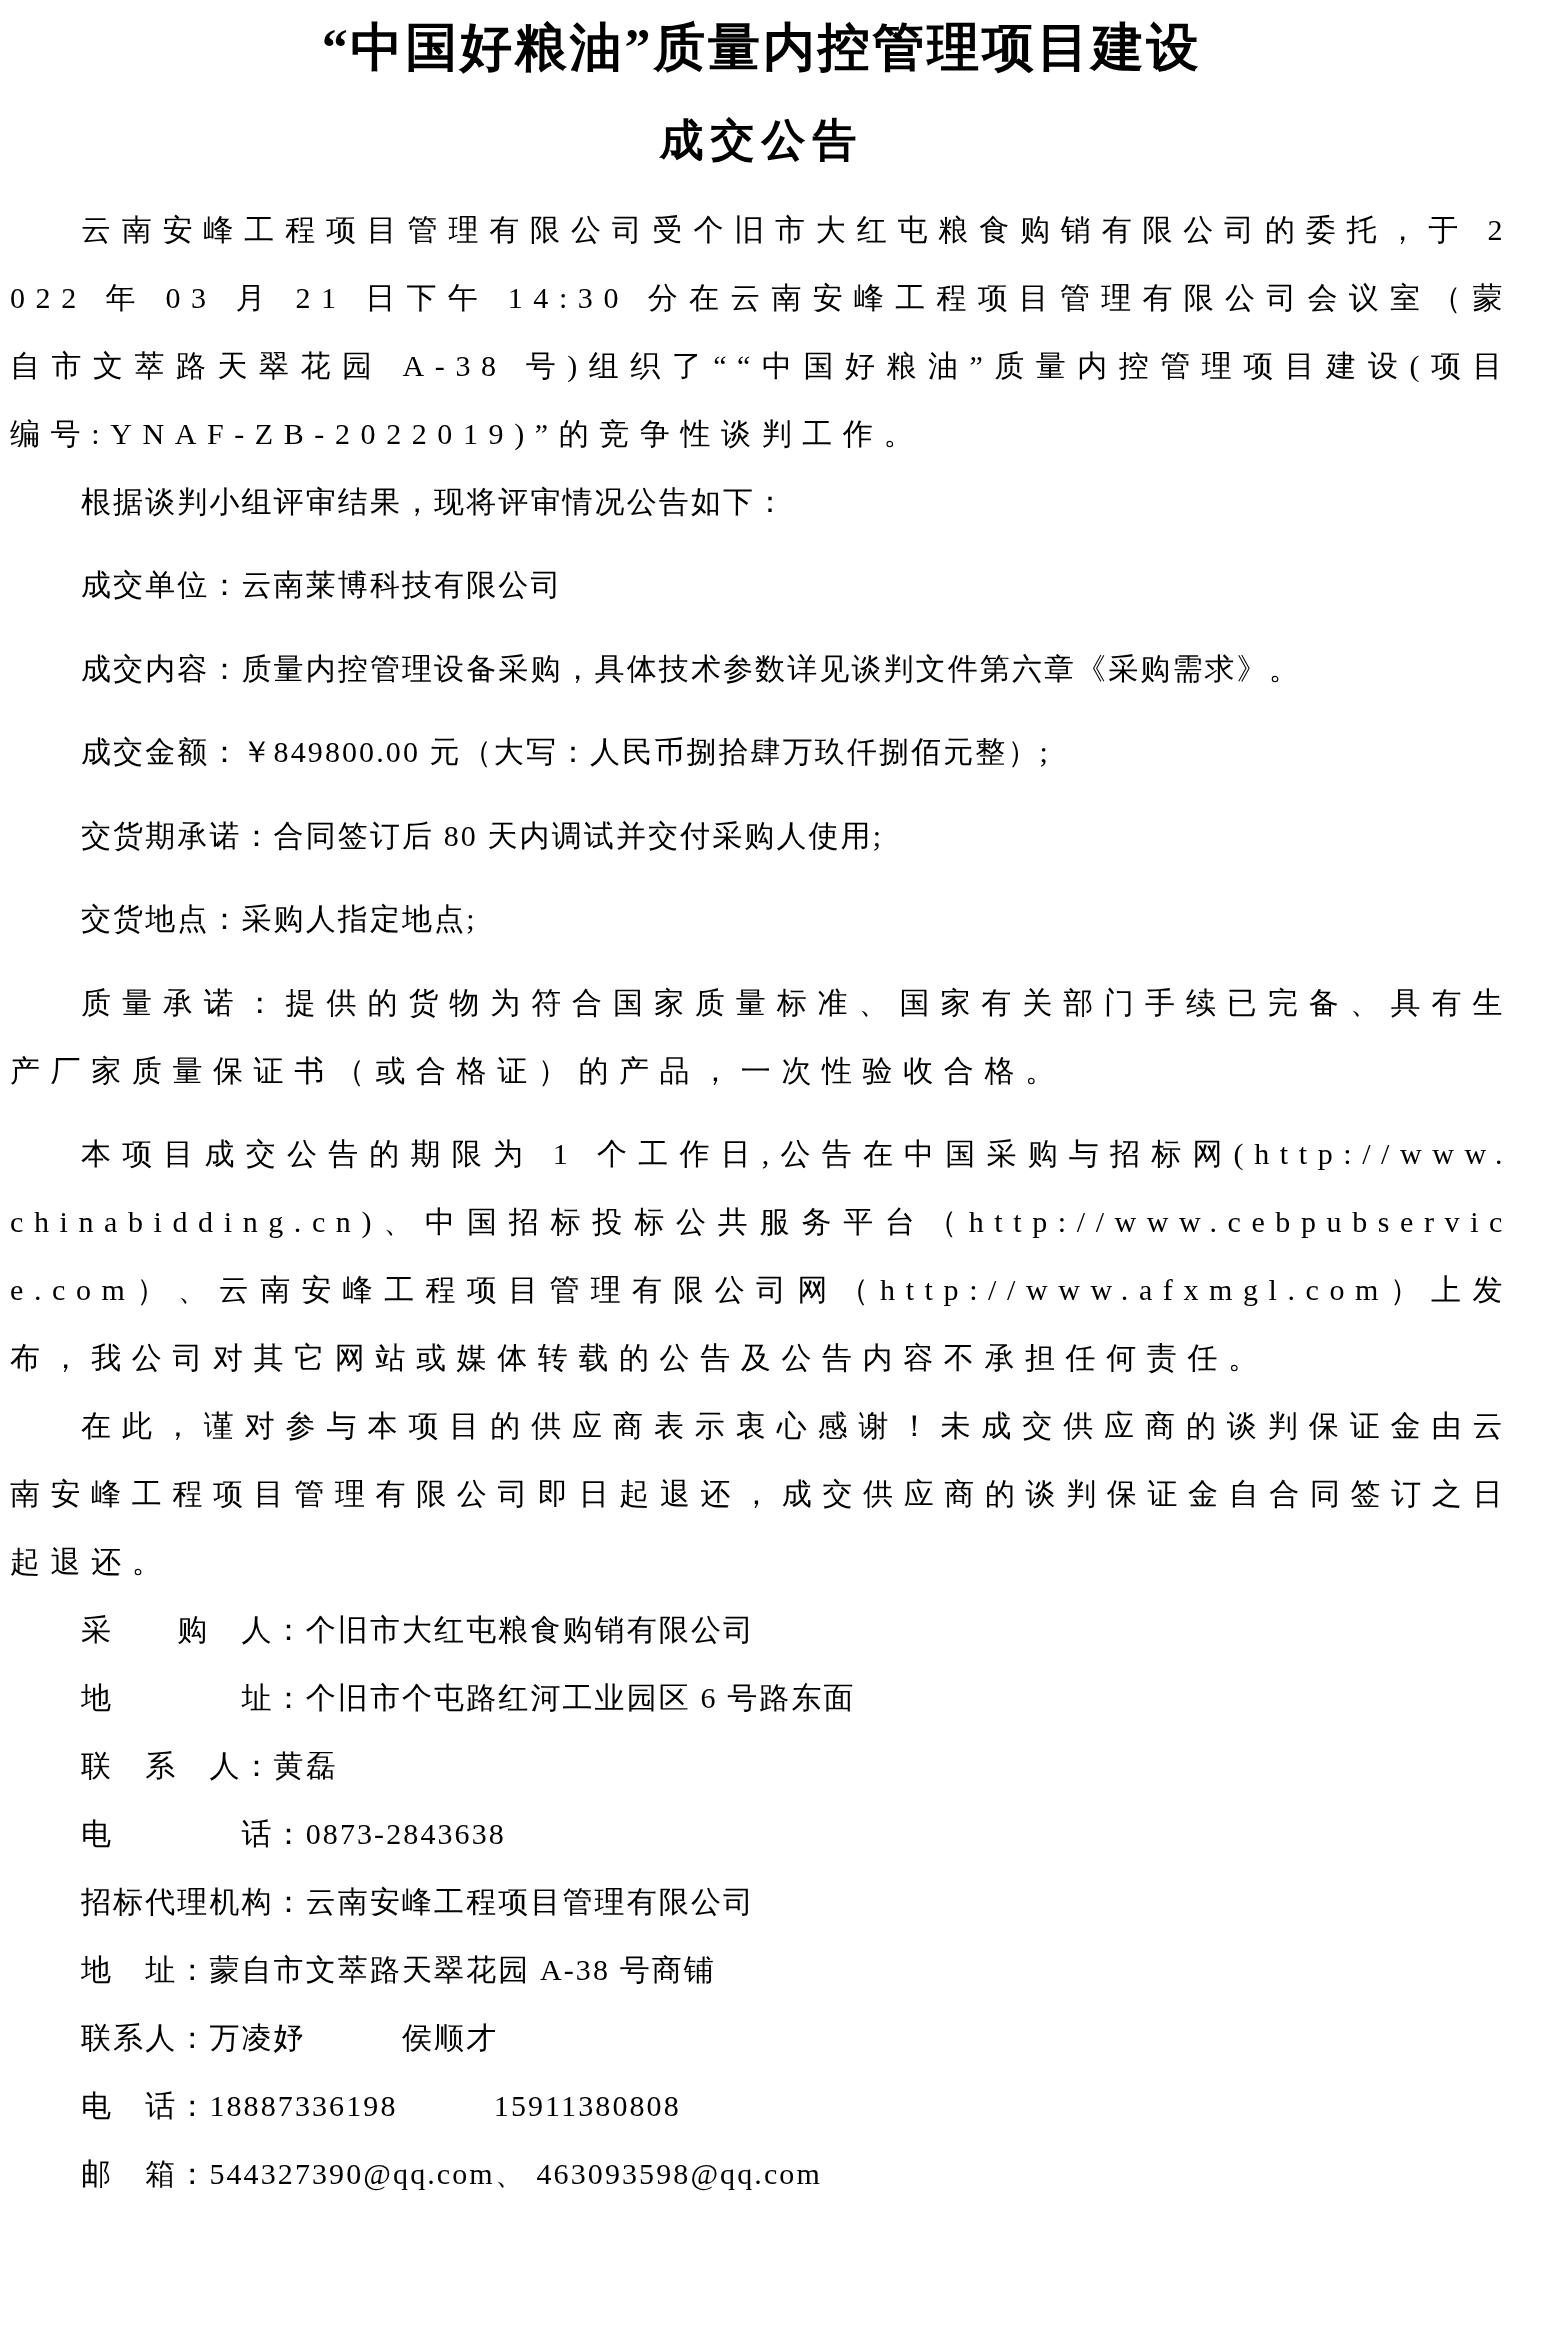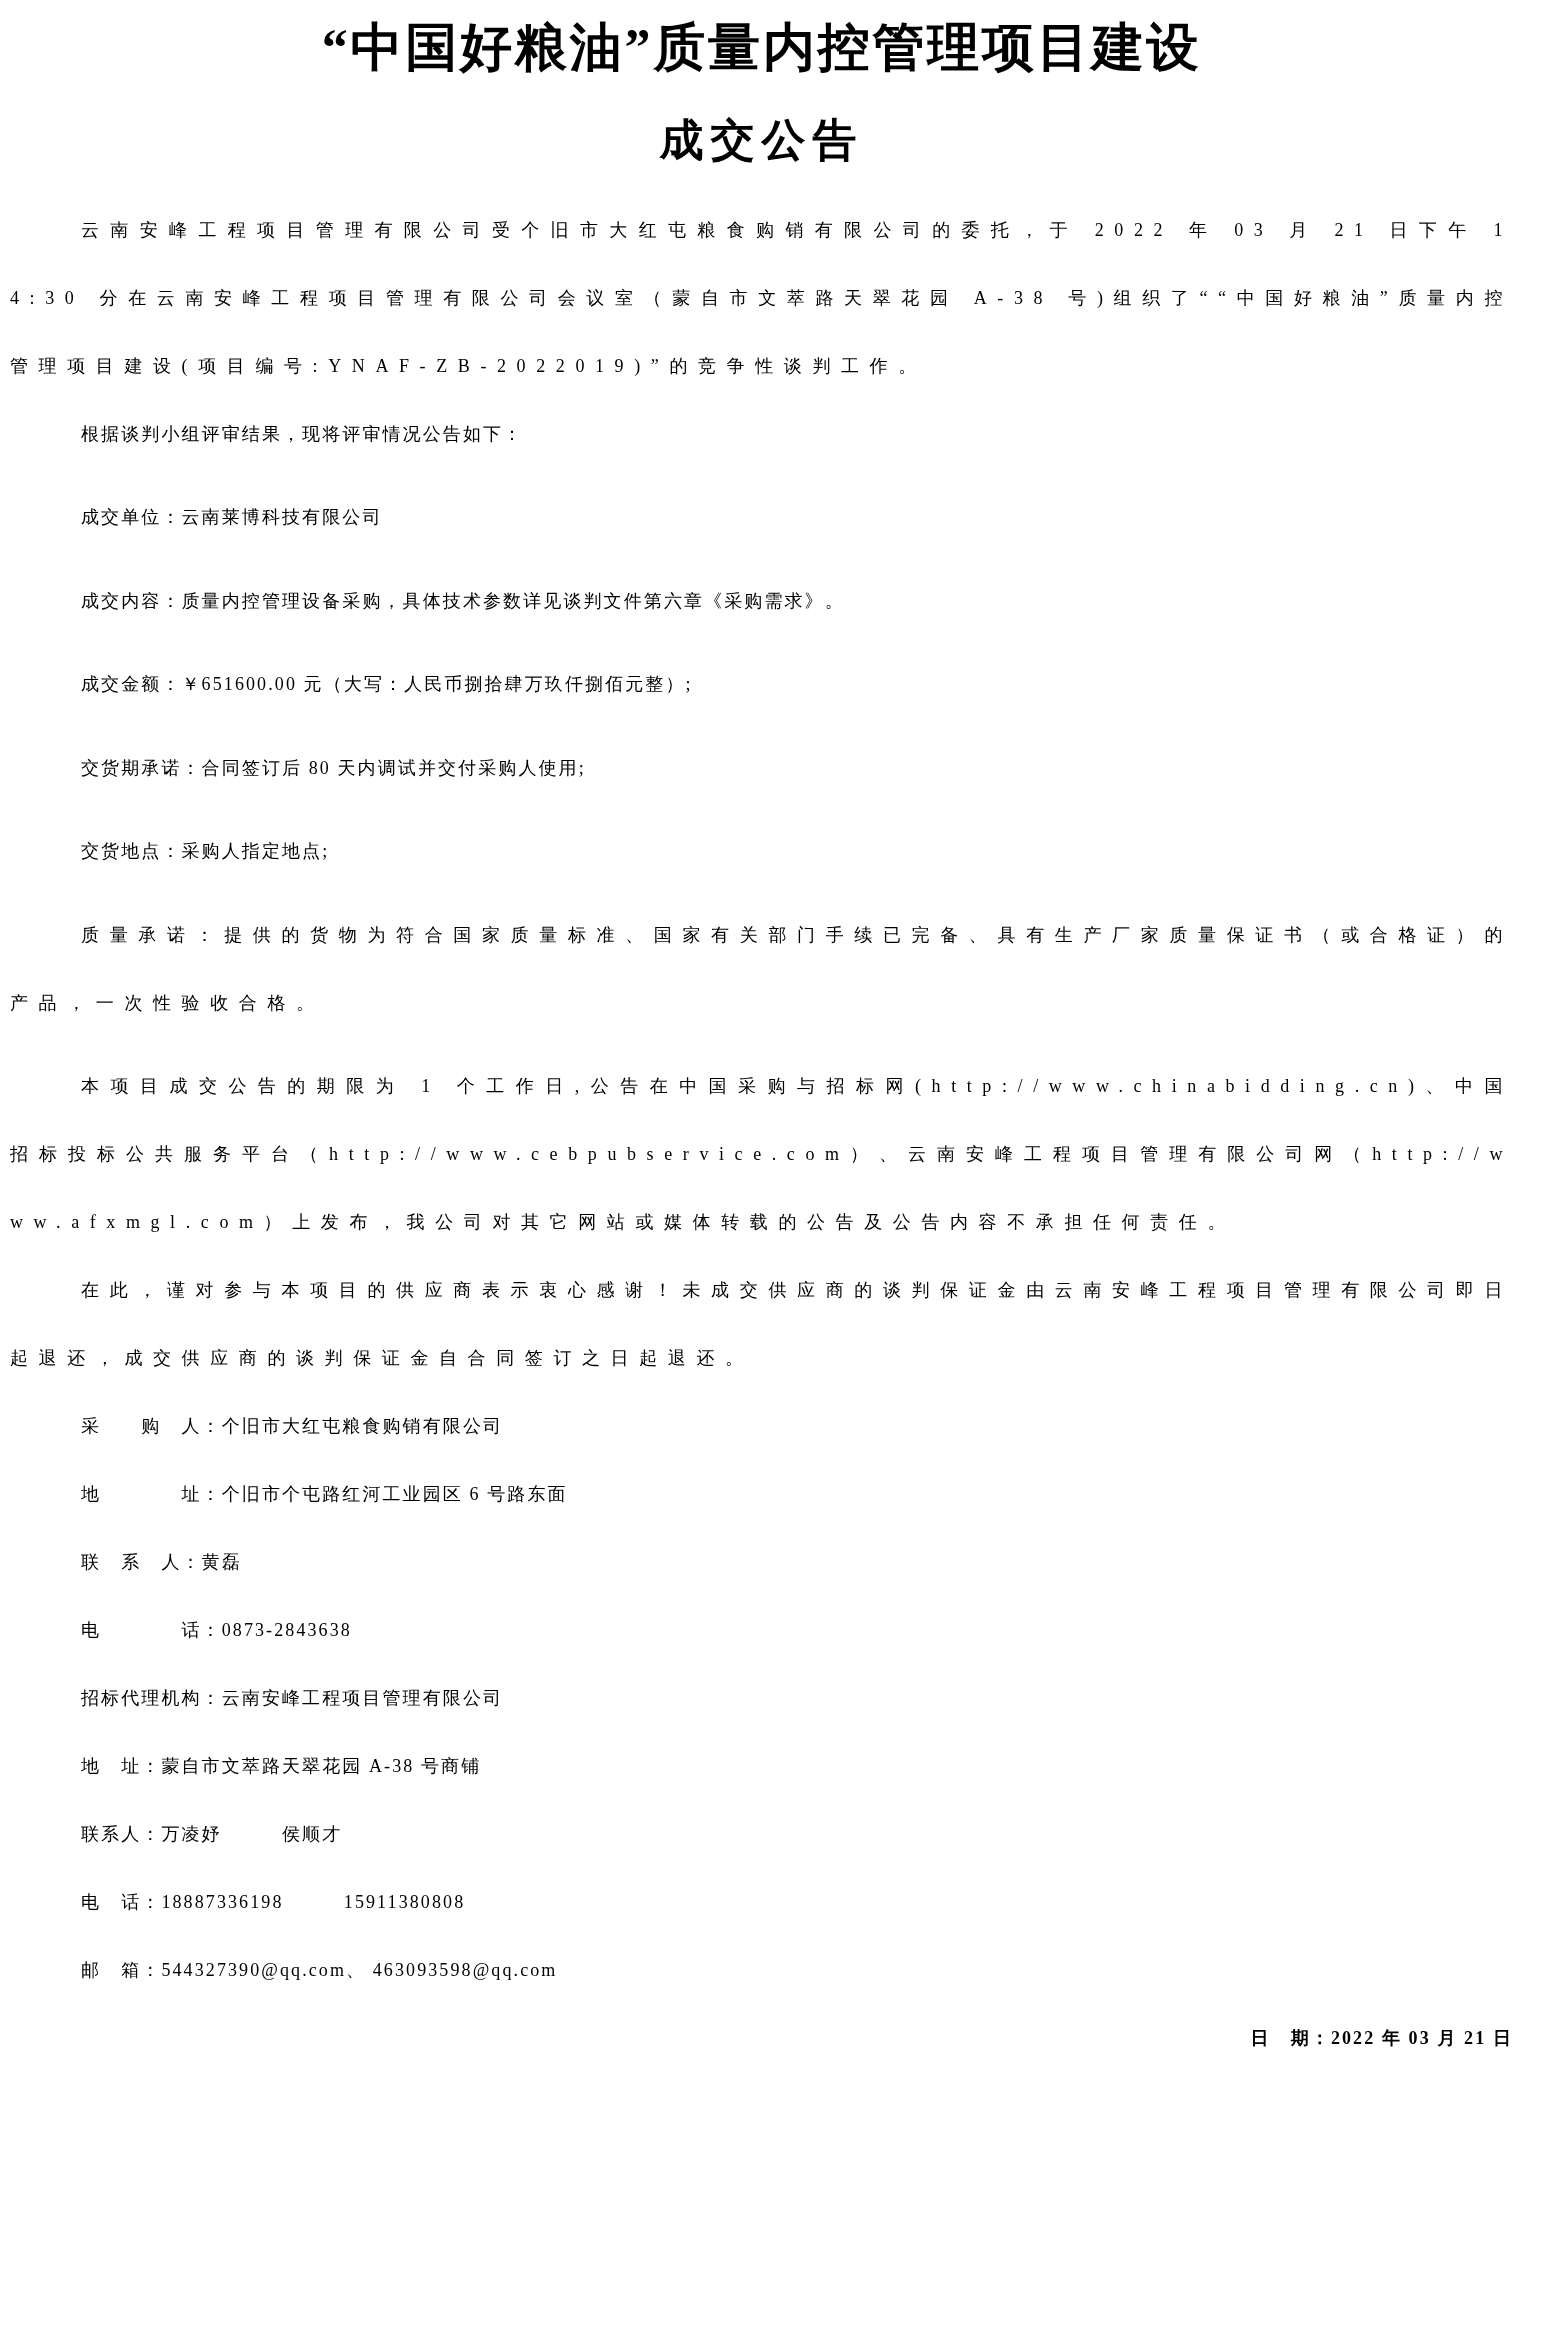--- a/index.html
+++ b/index.html
@@ -31,21 +31,21 @@
   }
   .doc-subtitle {
     font-size: 44px;
     line-height: 78px;
     font-weight: bold;
     text-align: center;
     letter-spacing: 7px;
     margin: 15.5px 0 0 0;
   }
   .para {
-    font-size: 18px;
+    font-size: 30px;
     line-height: 68px;
     letter-spacing: 2.1px;
     margin: 0;
   }
   .indent {
     text-indent: 71px;
   }
   .justified {
     text-align: justify;
     letter-spacing: 10.6px;
@@ -66,21 +66,21 @@
 
   <h1 class="doc-title">“中国好粮油”质量内控管理项目建设</h1>
   <h2 class="doc-subtitle">成交公告</h2>
 
   <p class="para justified indent mt">云南安峰工程项目管理有限公司受个旧市大红屯粮食购销有限公司的委托，于 2022 年 03 月 21 日下午 14:30 分在云南安峰工程项目管理有限公司会议室（蒙自市文萃路天翠花园 A-38 号)组织了““中国好粮油”质量内控管理项目建设(项目编号:YNAF-ZB-2022019)”的竞争性谈判工作。</p>
 
   <p class="para indent">根据谈判小组评审结果，现将评审情况公告如下：</p>
 
   <p class="para indent mt">成交单位：云南莱博科技有限公司</p>
   <p class="para indent mt">成交内容：质量内控管理设备采购，具体技术参数详见谈判文件第六章《采购需求》。</p>
-  <p class="para indent mt">成交金额：￥651600.00 元（大写：人民币捌拾肆万玖仟捌佰元整）;</p>
+  <p class="para indent mt">成交金额：￥849800.00 元（大写：人民币捌拾肆万玖仟捌佰元整）;</p>
   <p class="para indent mt">交货期承诺：合同签订后 80 天内调试并交付采购人使用;</p>
   <p class="para indent mt">交货地点：采购人指定地点;</p>
   <p class="para justified indent mt">质量承诺：提供的货物为符合国家质量标准、国家有关部门手续已完备、具有生产厂家质量保证书（或合格证）的产品，一次性验收合格。</p>
 
   <p class="para justified indent mt">本项目成交公告的期限为 1 个工作日,公告在中国采购与招标网(http://www.chinabidding.cn)、中国招标投标公共服务平台（http://www.cebpubservice.com）、云南安峰工程项目管理有限公司网（http://www.afxmgl.com）上发布，我公司对其它网站或媒体转载的公告及公告内容不承担任何责任。</p>
 
   <p class="para justified indent">在此，谨对参与本项目的供应商表示衷心感谢！未成交供应商的谈判保证金由云南安峰工程项目管理有限公司即日起退还，成交供应商的谈判保证金自合同签订之日起退还。</p>
 
   <p class="para indent">采　　购　人：个旧市大红屯粮食购销有限公司</p>
   <p class="para indent">地　　　　址：个旧市个屯路红河工业园区 6 号路东面</p>

